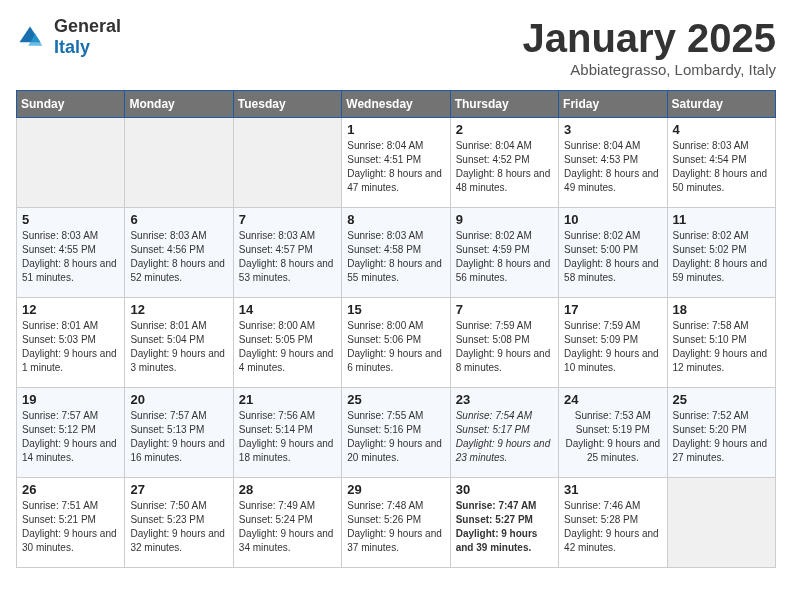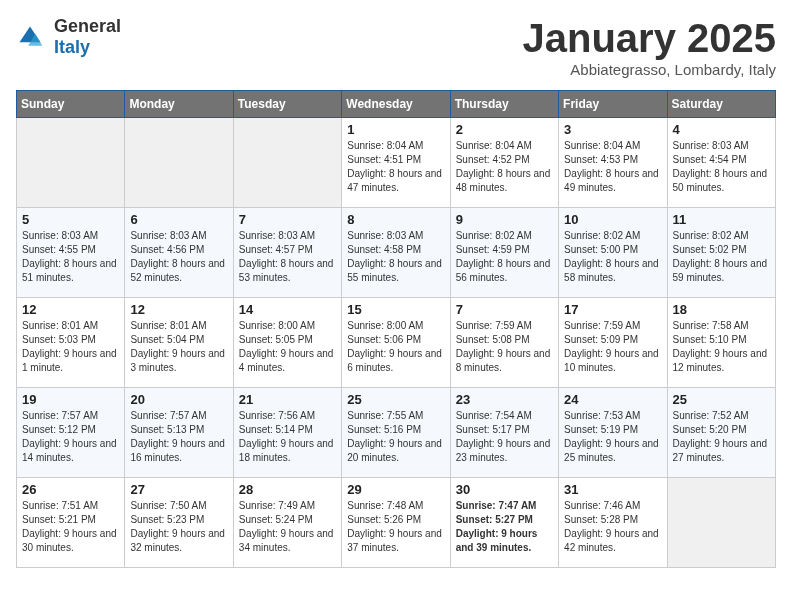--- a/index.html
+++ b/index.html
@@ -252,27 +252,27 @@
 Daylight: 9 hours and 18 minutes.</div>
         </td>
         <td>
           <div class="day-number">25</div>
           <div class="day-info" style="white-space: pre-line;">Sunrise: 7:55 AM
 Sunset: 5:16 PM
 Daylight: 9 hours and 20 minutes.</div>
         </td>
         <td>
           <div class="day-number">23</div>
-          <div class="day-info" style="white-space: pre-line;">Sunrise: 7:54 AM
+          <div class="day-info" style="white-space: pre-line; font-style: italic;">Sunrise: 7:54 AM
 Sunset: 5:17 PM
 Daylight: 9 hours and 23 minutes.</div>
         </td>
         <td>
           <div class="day-number">24</div>
-          <div class="day-info" style="white-space: pre-line;">Sunrise: 7:53 AM
+          <div class="day-info" style="white-space: pre-line; text-align: center;">Sunrise: 7:53 AM
 Sunset: 5:19 PM
 Daylight: 9 hours and 25 minutes.</div>
         </td>
         <td>
           <div class="day-number">25</div>
           <div class="day-info" style="white-space: pre-line;">Sunrise: 7:52 AM
 Sunset: 5:20 PM
 Daylight: 9 hours and 27 minutes.</div>
         </td>
       </tr>

